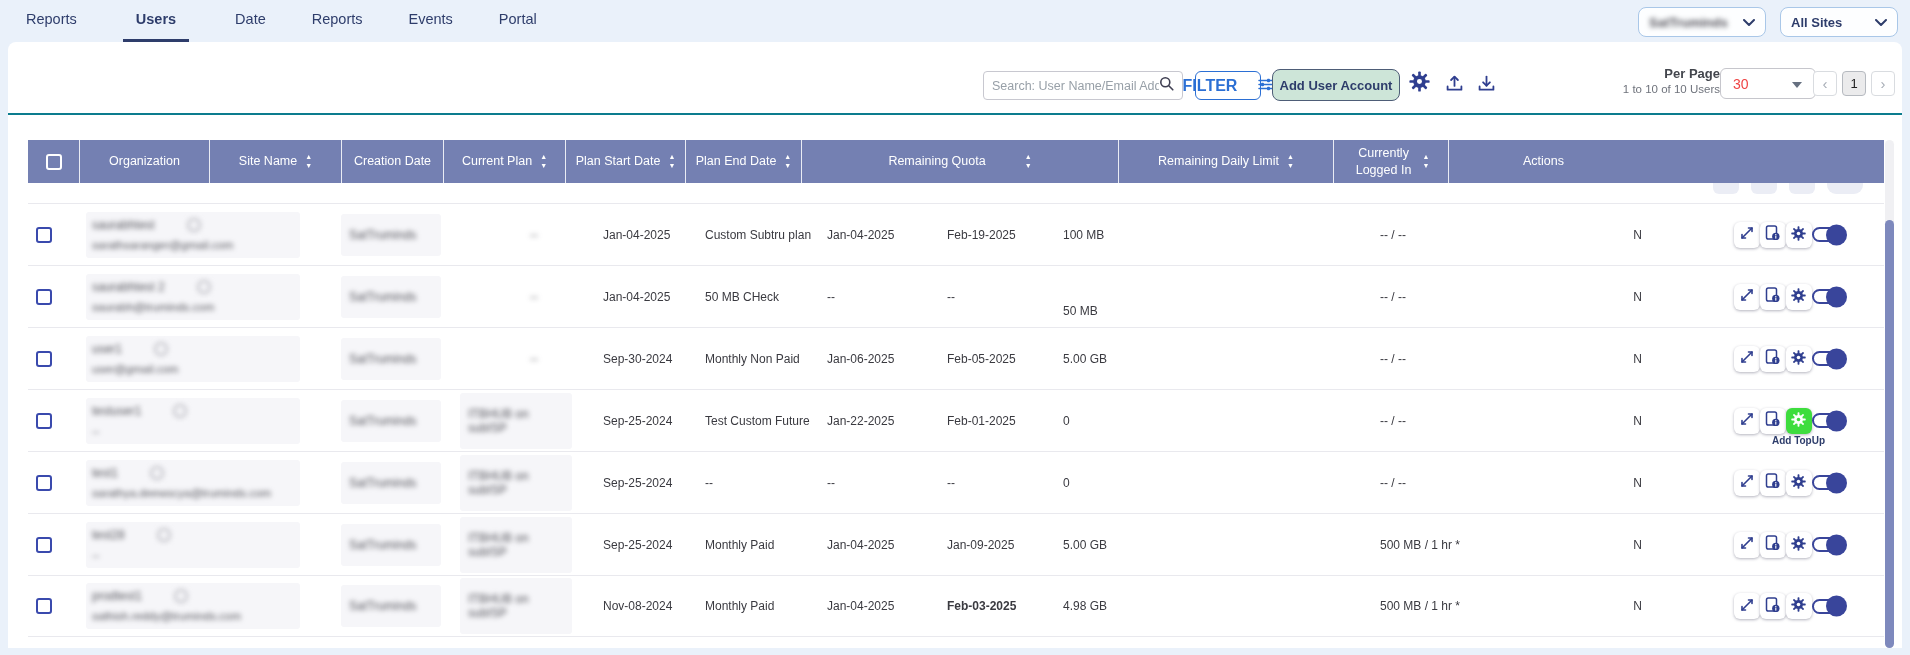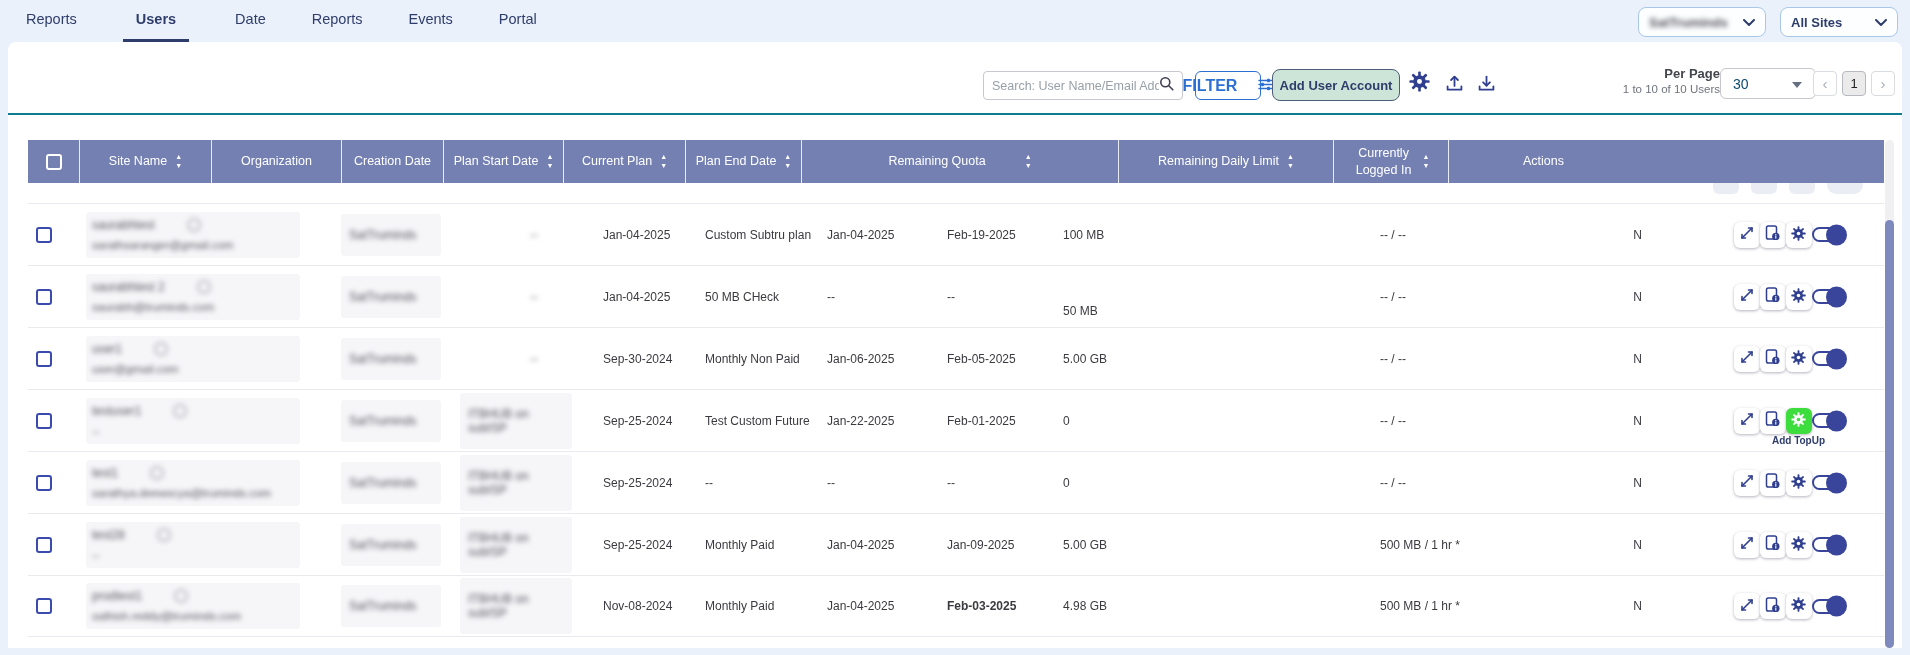--- a/index.html
+++ b/index.html
@@ -34,21 +34,21 @@
              display:flex; align-items:center; justify-content:center; cursor:pointer; }
   .tool-ico { position:absolute; top:31px; width:24px; height:24px; display:flex; align-items:center; justify-content:center; cursor:pointer; }
   .ico-gear { left:1399px; top:29px; }
   .ico-up { left:1434px; }
   .ico-down { left:1466px; }
   .perpage { position:absolute; right:182px; top:24px; text-align:right; }
   .perpage .pp-label { font-size:13px; font-weight:bold; color:#43464d; }
   .perpage .pp-range { font-size:11.5px; color:#6f737c; margin-top:2px; white-space:nowrap; }
   .select30 { position:absolute; left:1712px; top:26px; width:96px; height:31px; border:1px solid #c6c6cc;
               border-radius:6px; display:flex; align-items:center; justify-content:space-between;
-              padding:0 12px; font-size:14px; color:#0c4a6e; background:#fff; cursor:pointer; }
+              padding:0 12px; font-size:14px; color:#ef4444; background:#fff; cursor:pointer; }
   .pager { position:absolute; right:7px; top:29px; display:flex; gap:5px; align-items:center; }
   .pg-btn { width:24px; height:25px; border:1px solid #d9dce0; border-radius:4px; background:#fff; color:#a7adb6;
             font-size:15px; display:flex; align-items:center; justify-content:center; cursor:pointer; }
   .pg-cur { width:24px; height:25px; border:1px solid #b6bac0; border-radius:4px; background:#ebebec; color:#222;
             font-size:13px; display:flex; align-items:center; justify-content:center; cursor:pointer; }
   .tealine { position:absolute; top:71px; left:0; right:0; height:2px; background:var(--teal); }
   
   .thead { position:absolute; left:20px; top:98px; width:1856px; height:43px; display:flex; background:var(--header_bg); }
   .th { position:relative; height:100%; display:flex; align-items:center; justify-content:center;
         border-right:1px solid rgba(255,255,255,.85); color:#fff; font-size:12.5px; padding:0 4px; }
@@ -195,42 +195,42 @@
     <div class="pg-cur">1</div>
     <div class="pg-btn">›</div>
   </div>
 
   <div class="tealine"></div>
 
   <div class="thead" id="thead">
       <div class="th" style="width: 52px;">
         <span class="hd-cb"></span>
       </div>
+      <div class="th" style="width: 130px;">
+        <span class="lbl">Organization</span>
+      </div>
       <div class="th" style="width: 132px;">
         <span class="lbl">Site Name</span>
         <span class="arrows">
           <span>▲</span>
           <span>▼</span>
         </span>
       </div>
-      <div class="th" style="width: 130px;">
-        <span class="lbl">Organization</span>
-      </div>
       <div class="th" style="width: 102px;">
         <span class="lbl">Creation Date</span>
       </div>
-      <div class="th" style="width: 120px;">
-        <span class="lbl">Plan Start Date</span>
+      <div class="th" style="width: 122px;">
+        <span class="lbl">Current Plan</span>
         <span class="arrows">
           <span>▲</span>
           <span>▼</span>
         </span>
       </div>
-      <div class="th" style="width: 122px;">
-        <span class="lbl">Current Plan</span>
+      <div class="th" style="width: 120px;">
+        <span class="lbl">Plan Start Date</span>
         <span class="arrows">
           <span>▲</span>
           <span>▼</span>
         </span>
       </div>
       <div class="th" style="width: 116px;">
         <span class="lbl">Plan End Date</span>
         <span class="arrows">
           <span>▲</span>
           <span>▼</span>

